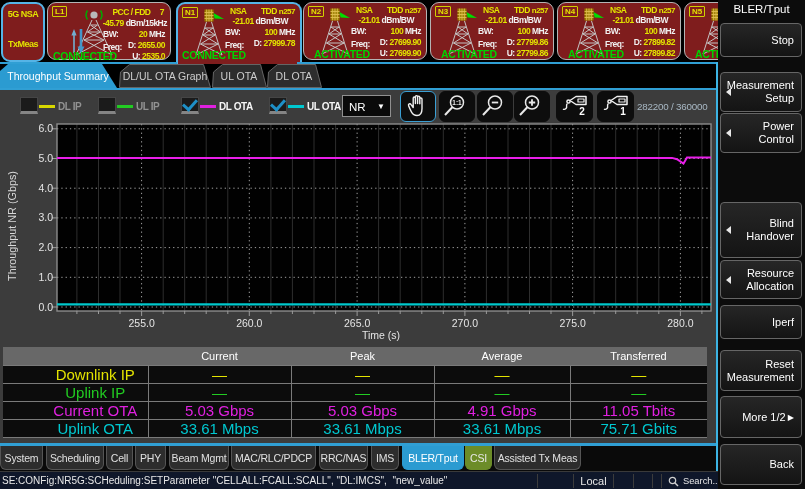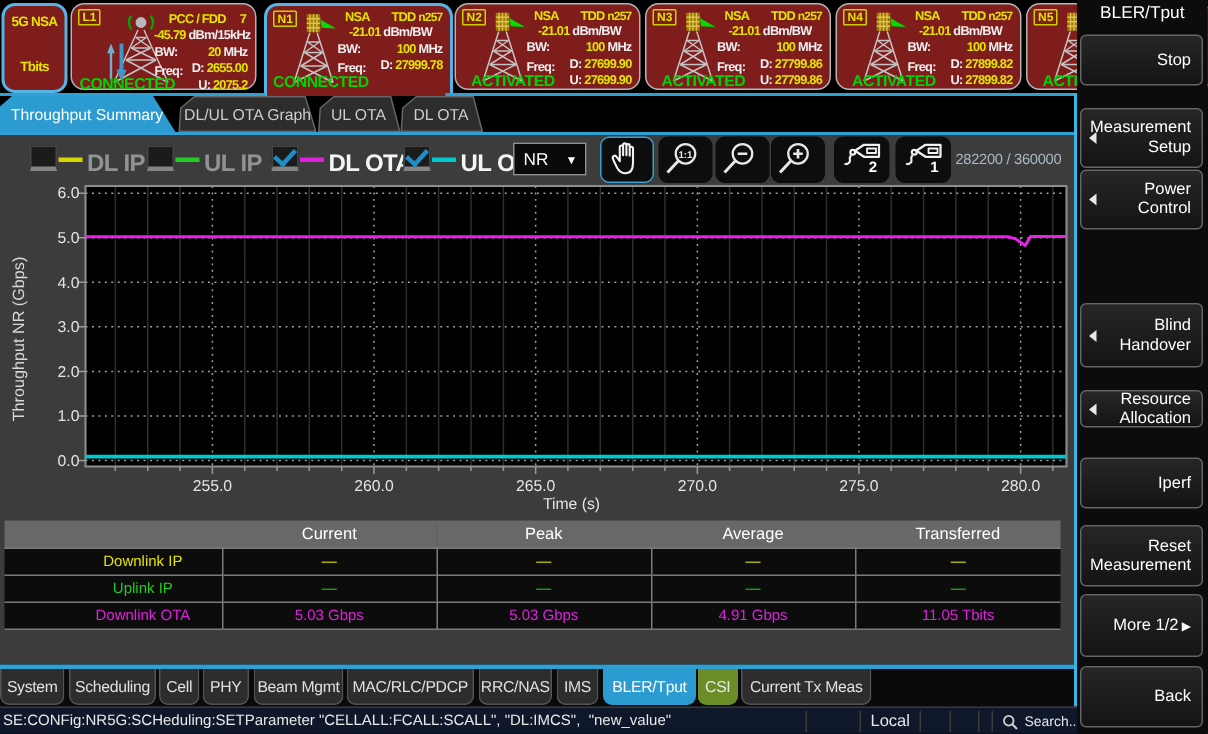--- a/index.html
+++ b/index.html
@@ -26,28 +26,28 @@
  border-top:4px solid transparent;border-bottom:4px solid transparent;border-right:5px solid #e8e8e8;}
 
 .blueline{position:absolute;background:#309fd4;}
 
 #legend{position:absolute;left:0;top:90px;width:716px;height:32px;background:#3c3c3c;}
 .cbox{position:absolute;top:7px;width:16px;height:13px;background:#1b1b1b;border:1px solid #454545;
  border-bottom:3px solid #858585;}
 .cbox.checked:after{content:"";position:absolute;left:1px;top:1px;width:11px;height:6px;
  border-left:3px solid #1e8fc6;border-bottom:3px solid #1e8fc6;transform:rotate(-48deg);}
 .swatch{position:absolute;top:15px;width:16px;height:3px;}
-.leglab{position:absolute;top:11px;font-size:16px;font-weight:bold;letter-spacing:-0.4px;white-space:nowrap;}
+.leglab{position:absolute;top:11px;font-size:10px;font-weight:bold;letter-spacing:-0.4px;white-space:nowrap;}
 .tbtn{position:absolute;top:1px;width:34px;height:29px;background:#0d0d0d;border-radius:6px;border:1px solid #0d0d0d;}
 .tbtn.sel{border:1px solid #3a9fd4;}
 
 #tblwrap{position:absolute;left:3px;top:347px;width:592px;}
 table.meas{border-collapse:collapse;width:704px;table-layout:fixed;}
 table.meas th{background:#686868;color:#fff;font-weight:normal;font-size:11px;height:18px;padding:0;}
-table.meas td{background:#0c0c0c;border:1px solid #7a7a7a;font-size:10px;font-weight:normal;
+table.meas td{background:#0c0c0c;border:1px solid #7a7a7a;font-size:15px;font-weight:normal;
  height:17px;text-align:center;padding:0;}
 table.meas td.lab{border-left:none;}
 table.meas tr td:last-child{border-right:none;}
 
 .btab{position:absolute;top:446px;height:24px;background:#2d2d2d;border:1px solid #555;border-top:none;
  border-radius:0 0 6px 6px;color:#e0e0e0;font-size:10.5px;display:flex;align-items:center;justify-content:center;box-sizing:border-box;white-space:nowrap;letter-spacing:-0.2px;}
 .btab.blue{background:#2b9bd1;border-color:#2b9bd1;color:#fff;}
 .btab.green{background:#6c8c28;border-color:#6c8c28;color:#e8e8e8;}
 
 #statusbar{position:absolute;left:0;top:471px;width:718px;height:29px;background:#0f172a;border-top:1px solid #3a3a3a;box-sizing:border-box;}
@@ -59,21 +59,21 @@
 <div id="app">
 
   <div class="abs" style="left:0;top:64px;width:716px;height:26px;background:#000;"></div>
   <div class="abs" style="left:0;top:90px;width:716px;height:353px;background:#3c3c3c;"></div>
   <div class="abs" style="left:0;top:443px;width:718px;height:28px;background:#0a0a0a;"></div>
 
   <div id="topbar">
 
     <div class="panel blue" style="left:1px;width:40px;">
       <div class="prow yel" style="left:0;top:5px;width:40px;text-align:center;font-size:9px;">5G NSA</div>
-      <div class="prow yel" style="left:0;top:35px;width:40px;text-align:center;font-size:9px;">Tbits</div>
+      <div class="prow yel" style="left:0;top:35px;width:40px;text-align:center;font-size:9px;">TxMeas</div>
     </div>
 
     <div class="panel" style="left:47px;width:122px;">
       <div class="tag">L1</div>
       <svg class="abs" style="left:20px;top:4px;" width="50" height="52" viewBox="0 0 50 52">
         <g stroke="#c4c4c4" stroke-width="1" fill="none">
           <path d="M24,13 L8,48 M28,13 L44,48"></path>
           <path d="M22.5,18 L29.5,18 M19.5,25 L32.5,25 M16,33 L36,33"></path>
           <path d="M22.5,18 L32.5,25 M29.5,18 L19.5,25 M19.5,25 L36,33 M32.5,25 L16,33 M16,33 L44,48 M36,33 L8,48"></path>
         </g>
@@ -84,21 +84,21 @@
         <path d="M6,22 L3.4,28.5 L8.6,28.5 Z" fill="#73aed1"></path>
         <path d="M13,22 L13,40" stroke="#4596c8" stroke-width="2.6" fill="none"></path>
         <path d="M13,47 L9.5,39.5 L16.5,39.5 Z" fill="#4596c8"></path>
       </svg>
       <div class="prow yel" style="top:4px;right:6px;">PCC / FDD&nbsp;&nbsp;&nbsp;&nbsp;&nbsp;7</div>
       <div class="prow" style="top:14.5px;right:3px;"><span class="yel">-45.79</span> <span class="wht">dBm/15kHz</span></div>
       <div class="prow wht" style="top:25.5px;left:55px;">BW:</div>
       <div class="prow" style="top:25.5px;right:5px;"><span class="yel">20</span> <span class="wht">MHz</span></div>
       <div class="prow wht" style="top:38.5px;left:55px;">Freq:</div>
       <div class="prow" style="top:36.5px;right:5px;"><span class="wht">D:</span> <span class="yel">2655.00</span></div>
-      <div class="prow" style="top:47.5px;right:5px;"><span class="wht">U:</span> <span class="yel">2075.2</span></div>
+      <div class="prow" style="top:47.5px;right:5px;"><span class="wht">U:</span> <span class="yel">2535.0</span></div>
       <div class="status" style="left:5px;">CONNECTED</div>
     </div>
     <div class="panel blue" style="left:176px;width:122px;border-bottom:none;border-radius:9px 9px 0 0;height:60px;">
       <div class="tag">N1</div>
       <svg class="abs" style="left:17px;top:5px;" width="32" height="48" viewBox="0 0 32 48">
         <g stroke="#c4c4c4" stroke-width="1" fill="none">
           <path d="M11.5,13 L1,46 M16.5,13 L27,46"></path>
           <path d="M10,19 L18,19 M8,26 L20,26 M5.5,35 L23,35"></path>
           <path d="M10,19 L20,26 M18,19 L8,26 M8,26 L23,35 M20,26 L5.5,35 M5.5,35 L27,46 M23,35 L1,46"></path>
         </g>
@@ -366,42 +366,49 @@
             <td>—</td>
           </tr>
       <tr style="color:#22cc22;">
             <td class="lab" style="padding-left:40px;">Uplink IP</td>
             <td>—</td>
             <td>—</td>
             <td>—</td>
             <td>—</td>
           </tr>
       <tr style="color:#e020e0;">
-            <td class="lab" style="padding-left:40px;">Downlink OTA</td>
+            <td class="lab" style="padding-left:40px;">Current OTA</td>
             <td>5.03 Gbps</td>
             <td>5.03 Gbps</td>
             <td>4.91 Gbps</td>
             <td>11.05 Tbits</td>
+          </tr>
+      <tr style="color:#00c8d0;">
+            <td class="lab" style="padding-left:40px;">Uplink OTA</td>
+            <td>33.61 Mbps</td>
+            <td>33.61 Mbps</td>
+            <td>33.61 Mbps</td>
+            <td>75.71 Gbits</td>
           </tr>
     </tbody>
       </table>
   </div>
 
   <div id="bottomtabs">
     <div class="btab" style="left:0;width:43px;">System</div>
     <div class="btab" style="left:46px;width:58px;">Scheduling</div>
     <div class="btab" style="left:106px;width:27px;">Cell</div>
     <div class="btab" style="left:135px;width:31px;">PHY</div>
     <div class="btab" style="left:169px;width:60px;">Beam Mgmt</div>
     <div class="btab" style="left:231px;width:85px;">MAC/RLC/PDCP</div>
     <div class="btab" style="left:319px;width:49px;">RRC/NAS</div>
     <div class="btab" style="left:371px;width:28px;">IMS</div>
     <div class="btab blue" style="left:402px;width:62px;">BLER/Tput</div>
     <div class="btab green" style="left:465px;width:27px;">CSI</div>
-    <div class="btab" style="left:494px;width:87px;">Current Tx Meas</div>
+    <div class="btab" style="left:494px;width:87px;">Assisted Tx Meas</div>
   </div>
 
   <div id="statusbar">
     <div class="cmd">SE:CONFig:NR5G:SCHeduling:SETParameter "CELLALL:FCALL:SCALL", "DL:IMCS",&nbsp; "new_value"</div>
     <div class="ssep" style="left:537px;"></div>
     <div class="ssep" style="left:573px;"></div>
     <div class="abs" style="left:574px;top:3px;width:39px;text-align:center;color:#e8e8e8;font-size:11px;">Local</div>
     <div class="ssep" style="left:613px;"></div>
     <div class="ssep" style="left:633px;"></div>
     <div class="ssep" style="left:652px;"></div>
@@ -411,20 +418,20 @@
       <path d="M7,7 L10,10" stroke="#cfcfcf" stroke-width="1.4"></path>
     </svg>
     <div class="abs" style="left:683px;top:4px;color:#e8e8e8;font-size:9.3px;">Search...</div>
   </div>
 
   <div id="sidebar">
     <div class="title">BLER/Tput</div>
     <div class="sbtn" style="top:23px;height:34px;">Stop</div>
     <div class="sbtn" style="top:72px;height:40px;"><span class="arr"></span>Measurement<br>Setup</div>
     <div class="sbtn" style="top:113px;height:40px;"><span class="arr"></span>Power<br>Control</div>
-    <div class="sbtn" style="top:202px;height:43px;"><span class="arr"></span>Blind<br>Handover</div>
-    <div class="sbtn" style="top:260px;height:25px;"><span class="arr"></span>Resource<br>Allocation</div>
+    <div class="sbtn" style="top:202px;height:56px;"><span class="arr"></span>Blind<br>Handover</div>
+    <div class="sbtn" style="top:260px;height:39px;"><span class="arr"></span>Resource<br>Allocation</div>
     <div class="sbtn" style="top:305px;height:34px;text-align:center;">Iperf</div>
     <div class="sbtn" style="top:350px;height:41px;">Reset<br>Measurement</div>
     <div class="sbtn" style="top:396px;height:42px;">More 1/2<span style="font-size:8px;">&nbsp;▶</span></div>
     <div class="sbtn" style="top:444px;height:41px;">Back</div>
   </div>
 </div>
 
 </body></html>

